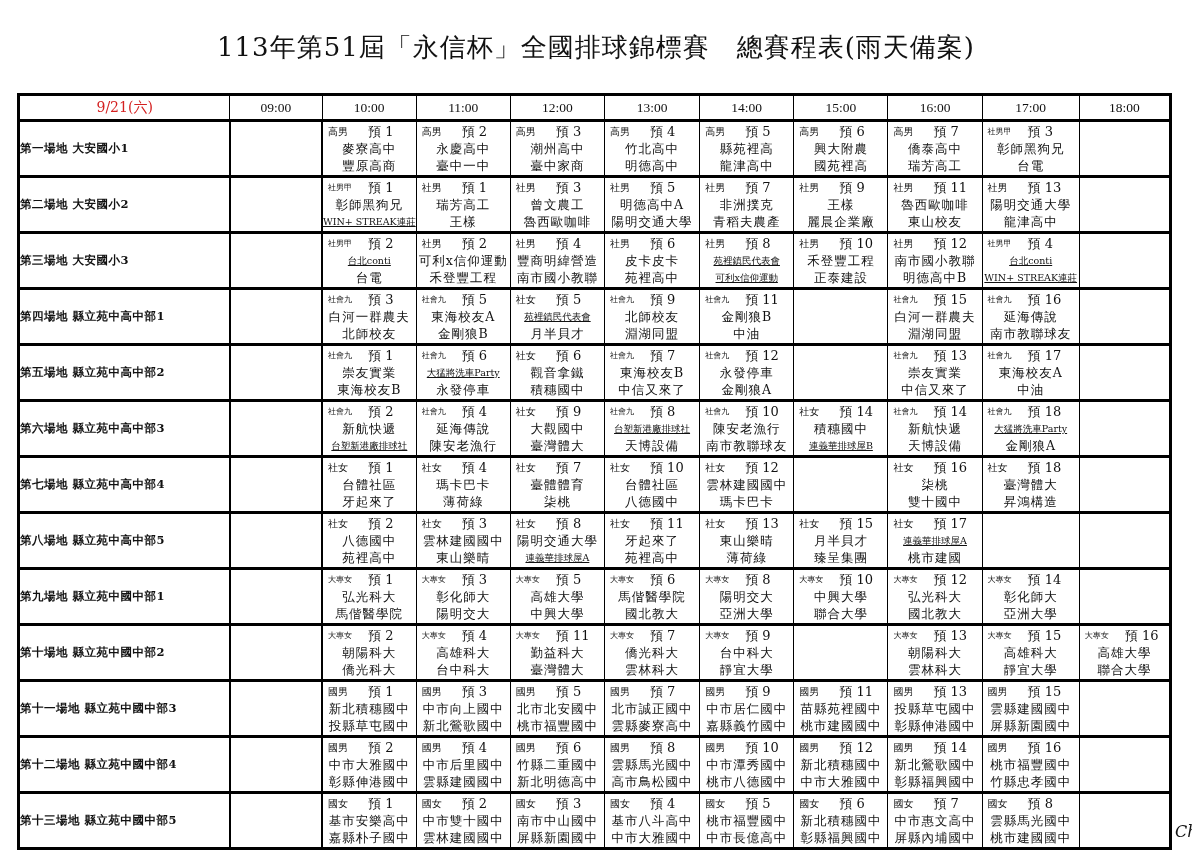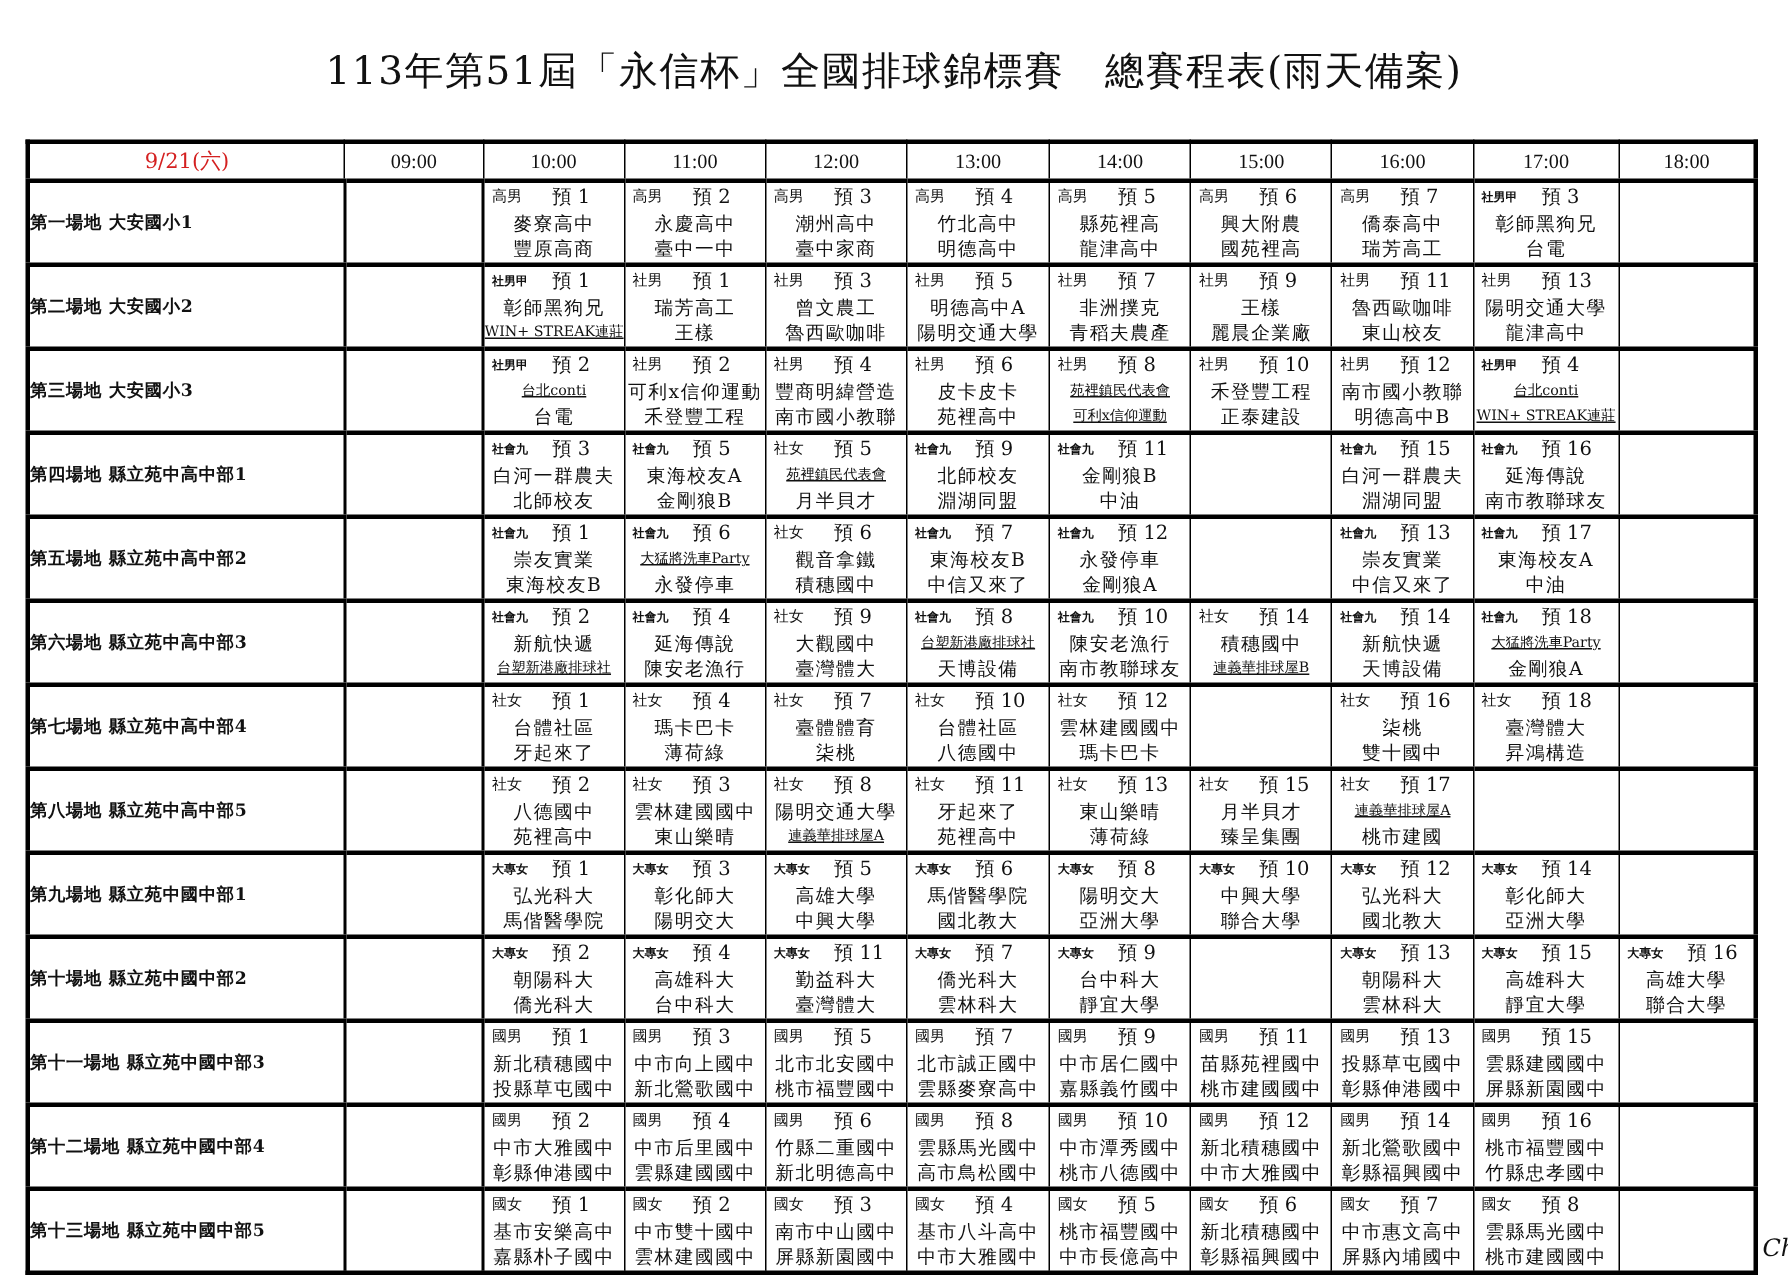--- a/index.html
+++ b/index.html
@@ -16,21 +16,21 @@
   th.date { color: #d42020; font-family: "DejaVu Serif", serif; font-size: 14px; }
   tr.row td { height: 53px; }
   tr.row + tr.row td { border-top: 3px solid #000; }
   td.venue { text-align: left; font-size: 11.5px; font-weight: bold; letter-spacing: 0.5px;
              border-right: 2px solid #000 !important; }
   td.empty9 { border-right: 2px solid #000 !important; }
   .cell { display: flex; flex-direction: column; height: 53px; justify-content: center;
           font-size: 12.5px; line-height: 17px; }
   .cell .hd { display: flex; justify-content: flex-start; padding-left: 5px; white-space: nowrap; }
   .cell .div { font-size: 10px; width: 40px; display: inline-block; }
-  .cell .div.small { font-size: 8px; font-weight: bold; }
+  .cell .div.small { font-size: 8px; }
   .cell .game { font-size: 13px; }
   .cell .team { text-align: center; white-space: nowrap; letter-spacing: 1px; }
   .cell .team.small { font-size: 9.5px; letter-spacing: 0; text-decoration: underline; }
   .corner { position: absolute; left: 1175px; top: 822px; font-style: italic; font-size: 16px; }
 </style>
 </head>
 <body>
 
 <div class="title">113年第51屆「永信杯」全國排球錦標賽　總賽程表(雨天備案)</div>
 

